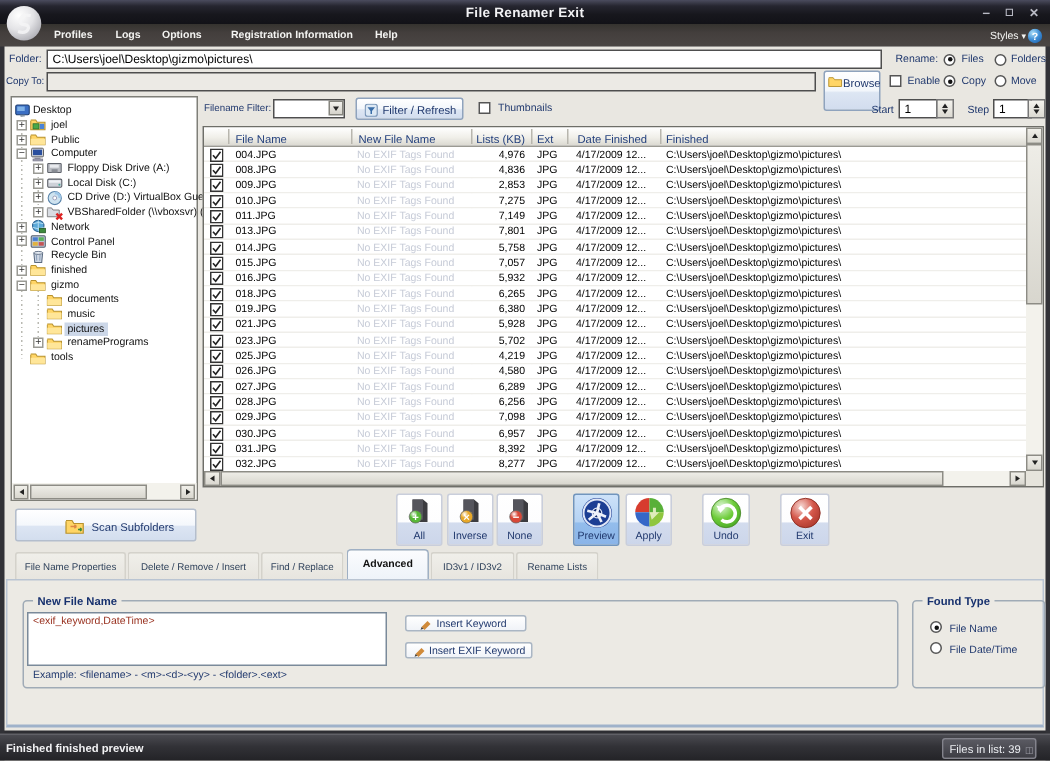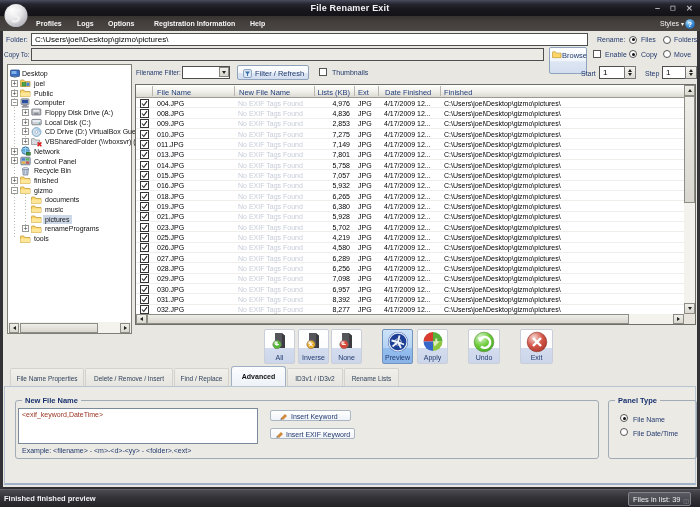--- a/index.html
+++ b/index.html
@@ -631,20 +631,28 @@
 <div class="sbtn" style="left:0px;top:229px;width:11px;height:10px;">
         <div class="arr" style="border-top:2.5px solid transparent;border-bottom:2.5px solid transparent;border-right:3.5px solid #222;"></div>
       </div>
 <div class="sbtn" style="left:537px;top:229px;width:11px;height:10px;">
         <div class="arr" style="border-top:2.5px solid transparent;border-bottom:2.5px solid transparent;border-left:3.5px solid #222;"></div>
       </div>
 <div class="thumb" style="left:11px;top:229px;width:482px;height:10px;"></div>
 <div class="abs" style="left:548px;top:229px;width:11px;height:10px;background:#e6e4dc;"></div>
 </div>
 
+<div class="btn" style="left:7px;top:308px;width:121px;height:22px;background:linear-gradient(180deg,#ffffff,#f4f7fc 50%,#dce5f3 55%,#d3deee 100%);border-color:#b4becd;">
+ <svg style="position:absolute;left:32px;top:4px;" width="14" height="13" viewBox="0 0 14 13">
+        <path d="M1 3.5 L1 11.5 L12.5 11.5 L12.5 5 L6.2 5 L5 3 L1 3" fill="#ffd566" stroke="#b8922e" stroke-width="0.8"></path>
+        <path d="M4 7 L8 7 M8 7 L6.6 5.8 M8 7 L6.6 8.2" stroke="#d84" stroke-width="1"></path>
+        <path d="M9 9 L11.5 9 M11.5 9 L10.4 8 M11.5 9 L10.4 10" stroke="#3a8a3a" stroke-width="1"></path>
+      </svg>
+ <span style="position:absolute;left:50px;top:7px;font-size:7.5px;">Scan Subfolders</span>
+    </div>
 
 <div class="tbtn" style="left:261px;width:31px;">
       <span class="ic">
         <svg width="20" height="20" viewBox="0 0 20 20">
           <path d="M5 2 L12 2 L15 4.5 L15 17 L8 17 L5 15 Z" fill="#3c3c40"></path>
           <path d="M5 2 L12 2 L12 15.5 L5 15 Z" fill="#55555c"></path>
           <defs>
             <radialGradient id="ga" cx="0.35" cy="0.3" r="0.9">
               <stop offset="0" stop-color="#fff"></stop>
               <stop offset="0.35" stop-color="#58b838"></stop>
@@ -771,21 +779,21 @@
       </div>
  <div class="btn" style="left:265px;top:41px;width:85px;height:11px;font-size:7px;background:linear-gradient(180deg,#fff,#f0f3f8);border-color:#aab6c4;">
   <svg style="position:absolute;left:5px;top:1.5px;" width="8" height="7" viewBox="0 0 8 7">
           <path d="M1 5 L5 1 L7 3 L3 7 Z" fill="#d08a3a"></path>
           <path d="M1 5 L0.4 6.8 L2.4 6.2 Z" fill="#444"></path>
         </svg>
   <span style="position:absolute;left:15px;top:1.5px;">Insert EXIF Keyword</span>
       </div>
  <div class="lab" style="left:17px;top:60px;font-size:7px;">Example: &lt;filename&gt; - &lt;m&gt;-&lt;d&gt;-&lt;yy&gt; - &lt;folder&gt;.&lt;ext&gt;</div>
  <div class="fs" style="left:603px;top:13px;width:89px;height:59px;">
-  <div class="lg">Panel Type</div>
+  <div class="lg">Found Type</div>
   <div class="radio on" style="left:11px;top:13px;"></div>
   <div class="lab" style="left:24px;top:15px;font-size:7px;">File Name</div>
   <div class="radio" style="left:11px;top:27px;"></div>
   <div class="lab" style="left:24px;top:29px;font-size:7px;">File Date/Time</div>
  </div>
 </div>
 </div>
 
 <div id="statusbar">
  <div class="st">Finished finished preview</div>

